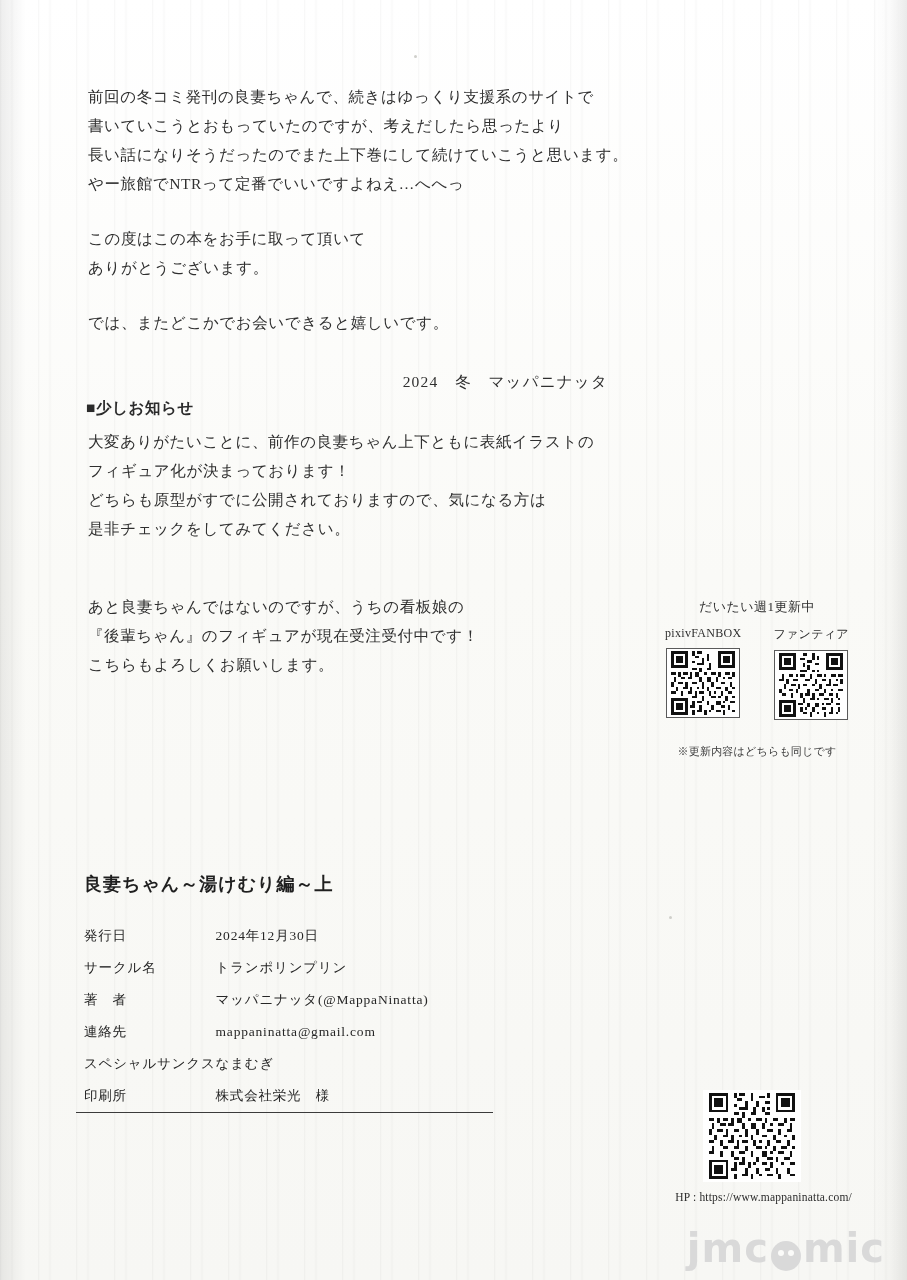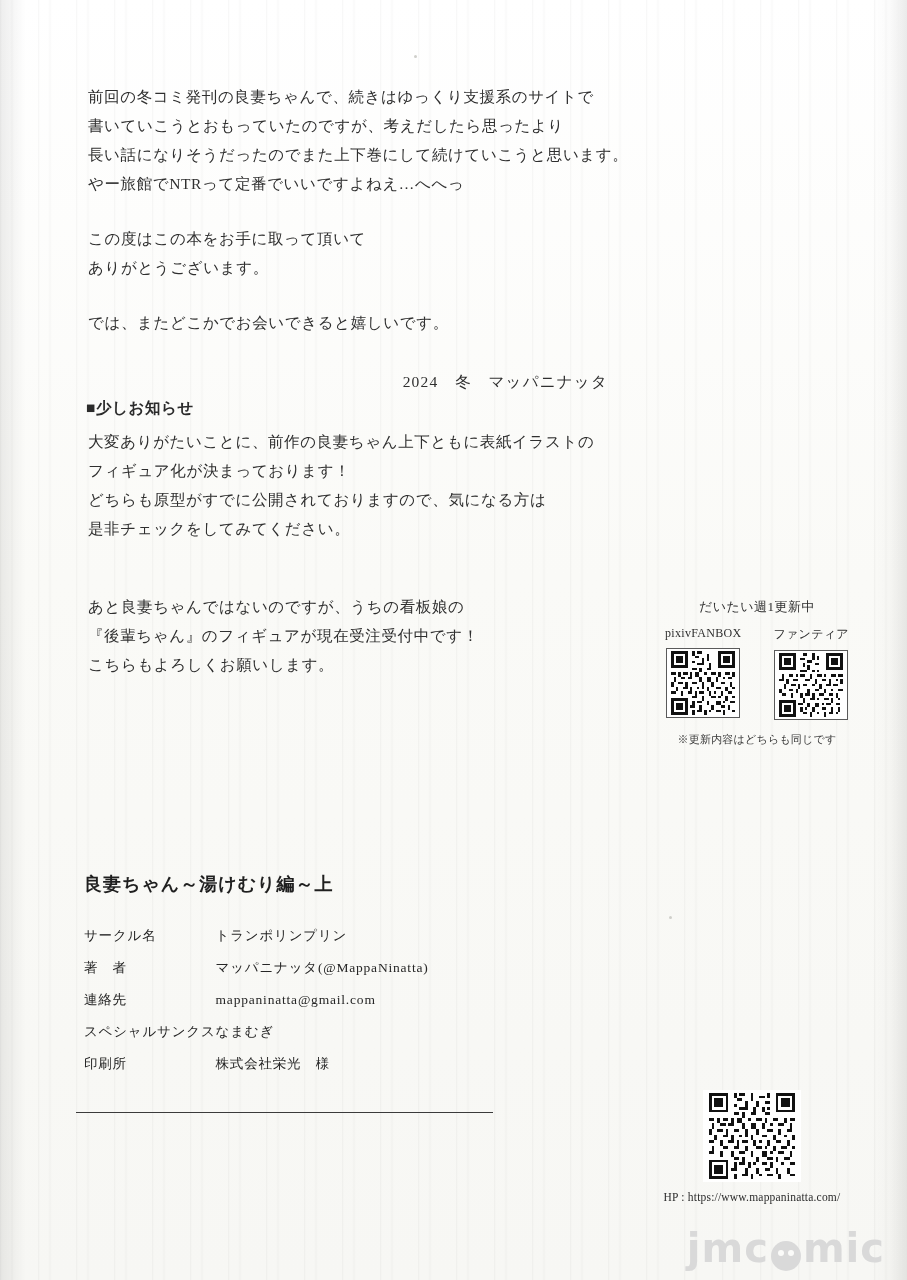--- a/index.html
+++ b/index.html
@@ -127,21 +127,21 @@
   }
   .qr-box {
     width: 72px;
     height: 68px;
     border: 1px solid #5a5a5a;
     background: #ffffff;
     position: relative;
     overflow: hidden;
   }
   .qr-foot {
-    margin-top: 12px;
+    margin-top: 24px;
     font-size: 11px;
     color: #3a3a3a;
     letter-spacing: 0.2px;
   }
 
   
   .colophon-title {
     position: absolute;
     left: 84px;
     top: 872px;
@@ -190,21 +190,21 @@
     letter-spacing: 0.6px;
     color: #2d2d2d;
     white-space: pre-line;
   }
 
   
   .hp-block {
     position: absolute;
     left: 652px;
     top: 1090px;
-    text-align: center;
+    text-align: right;
     width: 200px;
   }
   .hp-qr {
     width: 98px;
     height: 92px;
     margin: 0 auto;
     position: relative;
     overflow: hidden;
     background: #fff;
   }
@@ -488,20 +488,24 @@
       </div>
     </div>
     <div class="qr-foot">※更新内容はどちらも同じです</div>
   </div>
 
   <div class="colophon-title">良妻ちゃん～湯けむり編～上</div>
 
   <table class="colophon-table">
     <tbody>
       <tr>
+        <td class="key">発行日</td>
+        <td class="val">2024年12月30日</td>
+      </tr>
+      <tr>
         <td class="key">サークル名</td>
         <td class="val">トランポリンプリン</td>
       </tr>
       <tr>
         <td class="key">著　者</td>
         <td class="val">マッパニナッタ(@MappaNinatta)</td>
       </tr>
       <tr>
         <td class="key">連絡先</td>
         <td class="val">mappaninatta@gmail.com</td>

